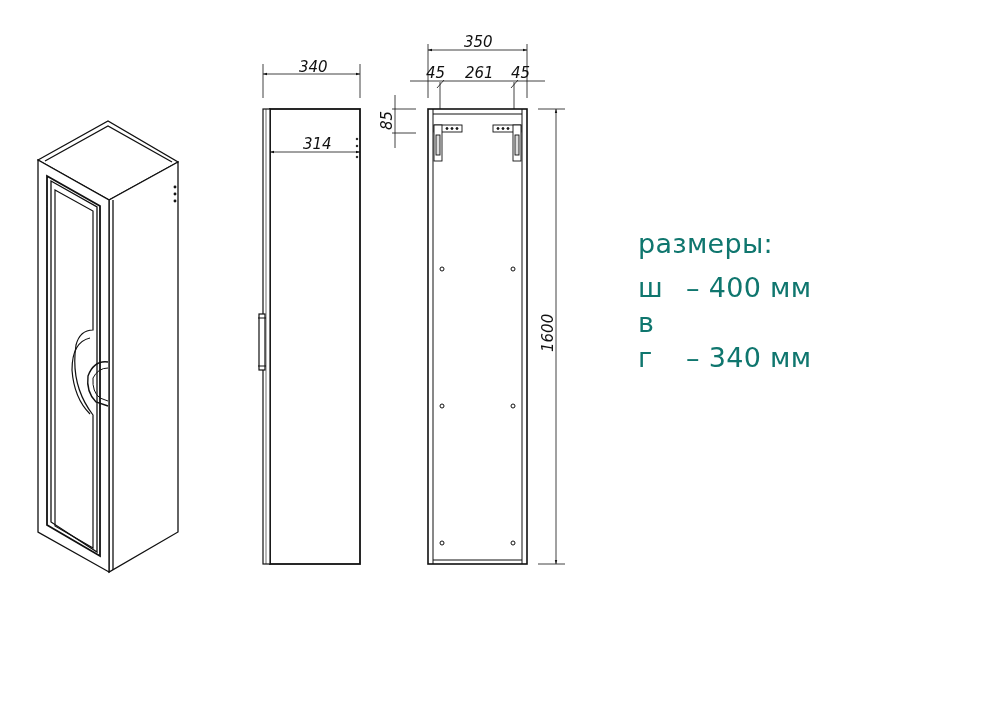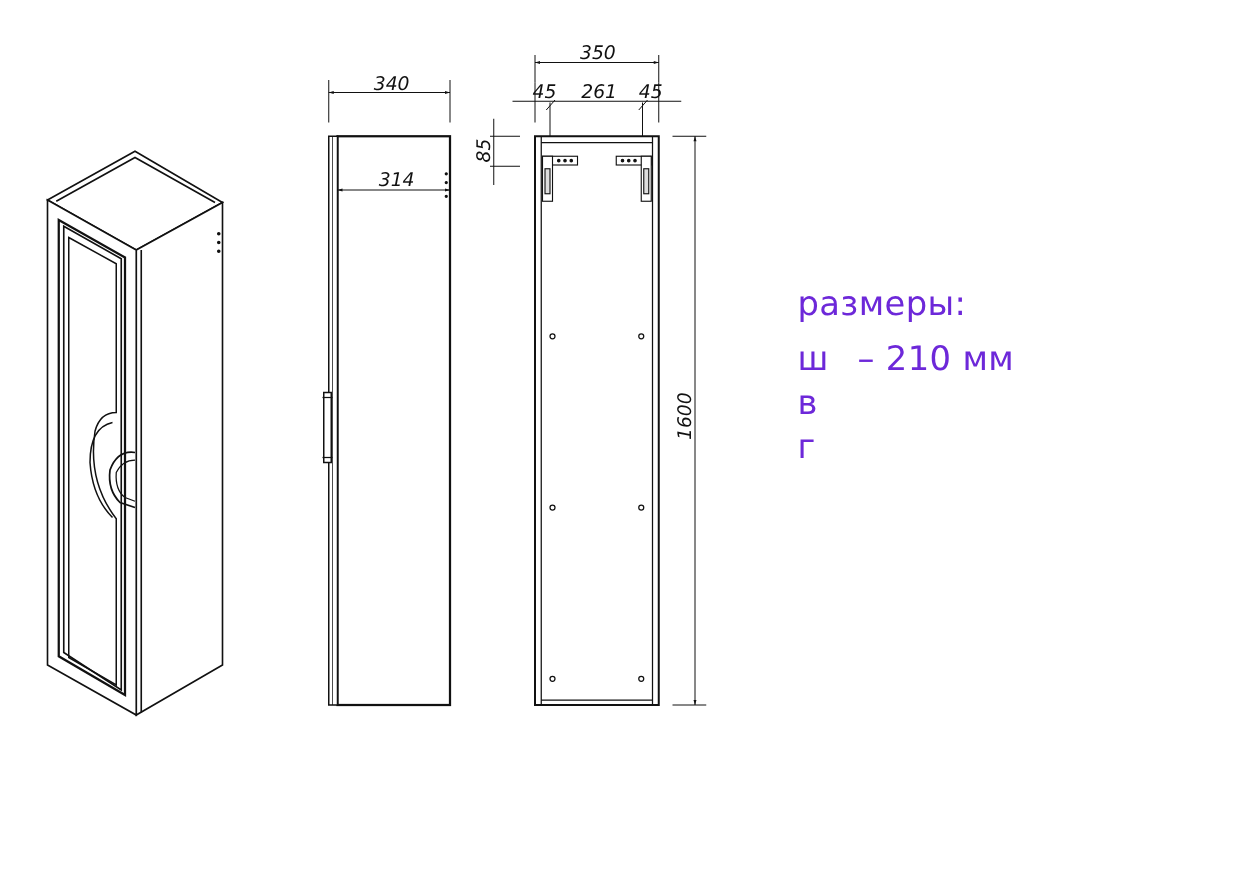--- a/index.html
+++ b/index.html
@@ -1,19 +1,19 @@
 <!DOCTYPE html>
 <html><head>
 <meta charset="utf-8">
 <style>
   html, body { margin: 0; padding: 0; background: #ffffff; }
   body { width: 1000px; height: 703px; position: relative; overflow: hidden; font-family: "DejaVu Sans", sans-serif; }
   #drawing { position: absolute; left: 0; top: 0; width: 1000px; height: 703px; }
   .dim-text { font-family: "DejaVu Sans", sans-serif; font-style: italic; font-size: 15px; fill: #111; }
-  .spec { position: absolute; left: 638px; color: #6d28d9; font-family: "DejaVu Sans", sans-serif; font-size: 27px; letter-spacing: 0.3px; }
+  .spec { position: absolute; left: 638px; color: #0f766e; font-family: "DejaVu Sans", sans-serif; font-size: 27px; letter-spacing: 0.3px; }
   .spec-title { top: 228px; }
   .spec-row { display: flex; }
   .spec-row .k { display: inline-block; width: 48px; }
   .spec-row.r1 { top: 272px; position: absolute; }
   .spec-row.r2 { top: 307px; position: absolute; }
   .spec-row.r3 { top: 342px; position: absolute; }
 </style>
 </head>
 <body>
 
@@ -127,20 +127,21 @@
   <text class="dim-text" x="426" y="78">45</text>
   <text class="dim-text" x="465" y="78">261</text>
   <text class="dim-text" x="511" y="78">45</text>
   <text class="dim-text" transform="translate(392,130) rotate(-90)">85</text>
   <text class="dim-text" transform="translate(553,352) rotate(-90)">1600</text>
 </svg>
 
 <div class="spec spec-title">размеры:</div>
 <div class="spec spec-row r1">
   <span class="k">ш</span>
-  <span>– 210 мм</span>
+  <span>– 400 мм</span>
 </div>
 <div class="spec spec-row r2">
   <span class="k">в</span>
 </div>
 <div class="spec spec-row r3">
   <span class="k">г</span>
+  <span>– 340 мм</span>
 </div>
 
 </body></html>

